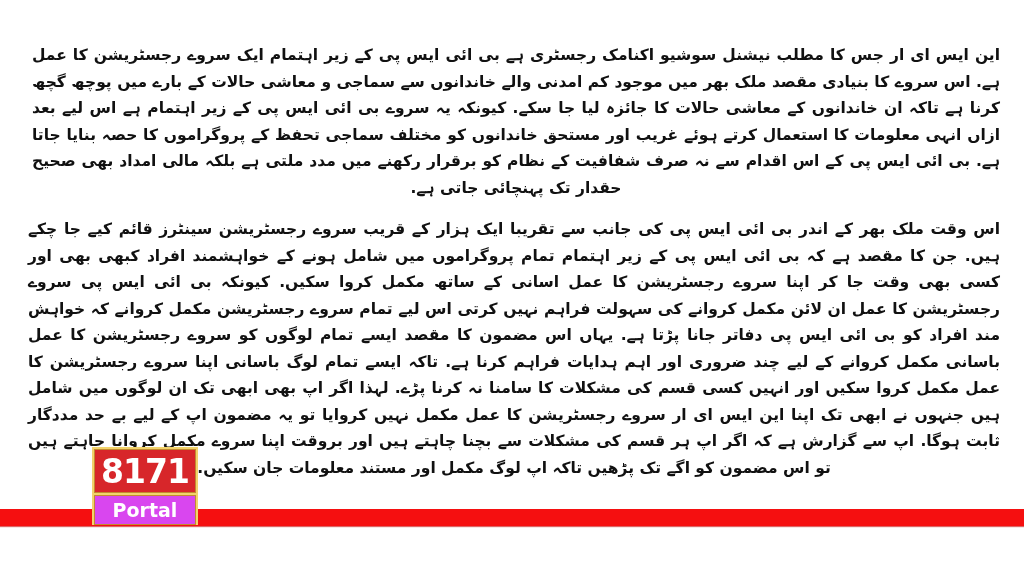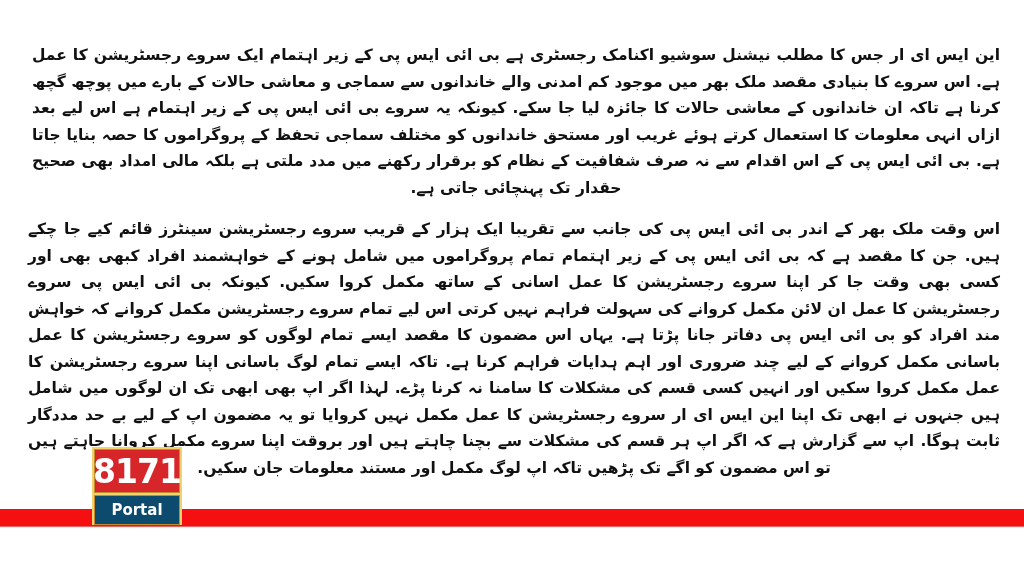--- a/index.html
+++ b/index.html
@@ -12,31 +12,31 @@
     text-align-last:center;
     color:#111; font-size:15.5px; line-height:26.5px; font-weight:bold;
   }
   .p1 { top:14px; left:32px;margin-top:28px; }
   .p2 { top:190px; left:28px;margin-top:26px; }
   .red-bar {
     position:absolute; left:0; right:0; top:509px; height:17px;
     background:#f50f10; box-shadow:0 1px 1px #d66;
   }
   .logo {
-    position:absolute; left:92px; top:447px; width:90px; height:78px;
+    position:absolute; left:92px; top:447px; width:106px; height:78px;
     background:#f2d36b; padding:2px; box-sizing:border-box;
   }
   .logo-top {
     background:#d7262a; height:42px; display:flex; align-items:center; justify-content:center;
     color:#fff; font-family:"DejaVu Sans", sans-serif; font-weight:bold; font-size:33px; letter-spacing:-1px;
     border:1px solid #c38a30;
   }
   .logo-bottom {
-    margin-top:2px; background:#0c4a6e; height:28px; display:flex; align-items:center; justify-content:center;
-    color:#fff; font-family:"DejaVu Sans", sans-serif; font-weight:bold; font-size:15px;
+    margin-top:2px; background:#d946ef; height:28px; display:flex; align-items:center; justify-content:center;
+    color:#fff; font-family:"DejaVu Sans", sans-serif; font-weight:bold; font-size:19px;
     border:1px solid #c38a30;
   }
 </style>
 </head>
 <body>
 
 <div class="para p1">این ایس ای ار جس کا مطلب نیشنل سوشیو اکنامک رجسٹری ہے بی ائی ایس پی کے زیر اہتمام ایک سروے رجسٹریشن کا عمل ہے. اس سروے کا بنیادی مقصد ملک بھر میں موجود کم امدنی والے خاندانوں سے سماجی و معاشی حالات کے بارے میں پوچھ گچھ کرنا ہے تاکہ ان خاندانوں کے معاشی حالات کا جائزہ لیا جا سکے. کیونکہ یہ سروے بی ائی ایس پی کے زیر اہتمام ہے اس لیے بعد ازاں انہی معلومات کا استعمال کرتے ہوئے غریب اور مستحق خاندانوں کو مختلف سماجی تحفظ کے پروگراموں کا حصہ بنایا جاتا ہے. بی ائی ایس پی کے اس اقدام سے نہ صرف شفافیت کے نظام کو برقرار رکھنے میں مدد ملتی ہے بلکہ مالی امداد بھی صحیح حقدار تک پہنچائی جاتی ہے.</div>
 <div class="para p2">اس وقت ملک بھر کے اندر بی ائی ایس پی کی جانب سے تقریبا ایک ہزار کے قریب سروے رجسٹریشن سینٹرز قائم کیے جا چکے ہیں. جن کا مقصد ہے کہ بی ائی ایس پی کے زیر اہتمام تمام پروگراموں میں شامل ہونے کے خواہشمند افراد کبھی بھی اور کسی بھی وقت جا کر اپنا سروے رجسٹریشن کا عمل اسانی کے ساتھ مکمل کروا سکیں. کیونکہ بی ائی ایس پی سروے رجسٹریشن کا عمل ان لائن مکمل کروانے کی سہولت فراہم نہیں کرتی اس لیے تمام سروے رجسٹریشن مکمل کروانے کہ خواہش مند افراد کو بی ائی ایس پی دفاتر جانا پڑتا ہے. یہاں اس مضمون کا مقصد ایسے تمام لوگوں کو سروے رجسٹریشن کا عمل باسانی مکمل کروانے کے لیے چند ضروری اور اہم ہدایات فراہم کرنا ہے. تاکہ ایسے تمام لوگ باسانی اپنا سروے رجسٹریشن کا عمل مکمل کروا سکیں اور انہیں کسی قسم کی مشکلات کا سامنا نہ کرنا پڑے. لہذا اگر اپ بھی ابھی تک ان لوگوں میں شامل ہیں جنہوں نے ابھی تک اپنا این ایس ای ار سروے رجسٹریشن کا عمل مکمل نہیں کروایا تو یہ مضمون اپ کے لیے بے حد مددگار ثابت ہوگا. اپ سے گزارش ہے کہ اگر اپ ہر قسم کی مشکلات سے بچنا چاہتے ہیں اور بروقت اپنا سروے مکمل کروانا چاہتے ہیں تو اس مضمون کو اگے تک پڑھیں تاکہ اپ لوگ مکمل اور مستند معلومات جان سکیں.</div>
 
 <div class="red-bar"></div>

